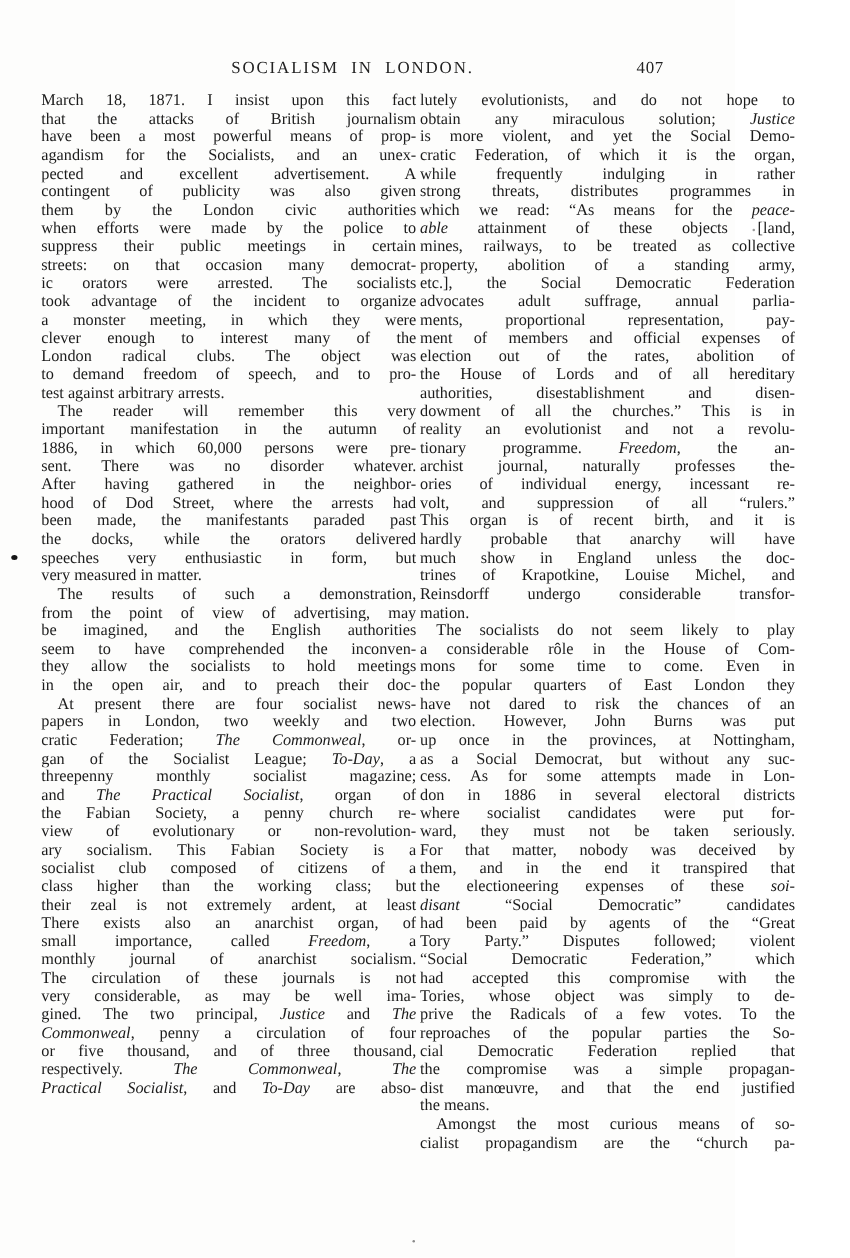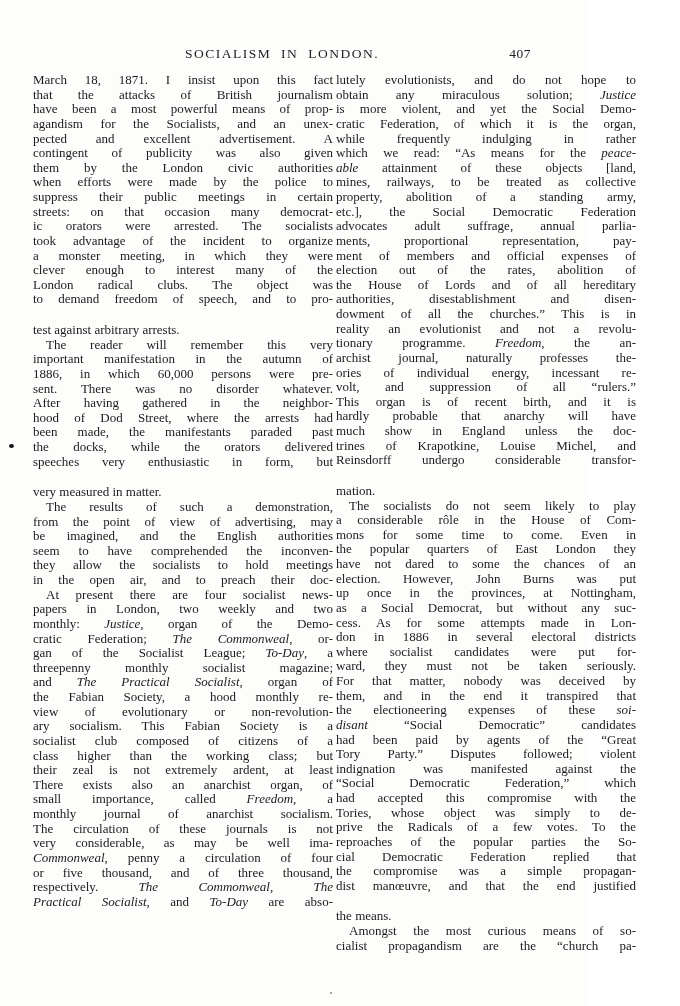--- a/index.html
+++ b/index.html
@@ -50,21 +50,20 @@
     height: 14.63px;
     white-space: normal;
     overflow: hidden;
     text-align: justify;
     text-align-last: justify;
     color: #1b1b1b;
   }
   .line.last {
     text-align: left;
     text-align-last: left;
-    margin-top: 16px;
   }
   .line.indent { text-indent: 13px; }
   .line i { font-style: italic; }
   .speck { position: absolute; border-radius: 50%; }
 </style>
 </head>
 <body>
 
 <div class="page">
 
@@ -110,49 +109,50 @@
           <div class="line indent"><span>The results of such a demonstration,</span></div>
           <div class="line"><span>from the point of view of advertising, may</span></div>
           <div class="line"><span>be imagined, and the English authorities</span></div>
           <div class="line"><span>seem to have comprehended the inconven-</span></div>
           <div class="line"><span>they allow the socialists to hold meetings</span></div>
           <div class="line"><span>in the open air, and to preach their doc-</span></div>
         </div>
         <div class="paragraph">
           <div class="line indent"><span>At present there are four socialist news-</span></div>
           <div class="line"><span>papers in London, two weekly and two</span></div>
-          <div class="line"><span>monthly: </span><i>Justice</i><span>, organ of the Demo-</span></div>
           <div class="line"><span>cratic Federation; </span><i>The Commonweal</i><span>, or-</span></div>
           <div class="line"><span>gan of the Socialist League; </span><i>To-Day</i><span>, a</span></div>
           <div class="line"><span>threepenny monthly socialist magazine;</span></div>
           <div class="line"><span>and </span><i>The Practical Socialist</i><span>, organ of</span></div>
-          <div class="line"><span>the Fabian Society, a hood monthly re-</span></div>
+          <div class="line"><span>the Fabian Society, a penny church re-</span></div>
           <div class="line"><span>view of evolutionary or non-revolution-</span></div>
           <div class="line"><span>ary socialism.  This Fabian Society is a</span></div>
           <div class="line"><span>socialist club composed of citizens of a</span></div>
           <div class="line"><span>class higher than the working class; but</span></div>
           <div class="line"><span>their zeal is not extremely ardent, at least</span></div>
           <div class="line"><span>There exists also an anarchist organ, of</span></div>
           <div class="line"><span>small importance, called </span><i>Freedom</i><span>, a</span></div>
           <div class="line"><span>monthly journal of anarchist socialism.</span></div>
           <div class="line"><span>The circulation of these journals is not</span></div>
           <div class="line"><span>very considerable, as may be well ima-</span></div>
+          <div class="line"><span>gined.  The two principal, </span><i>Justice</i><span> and </span><i>The</i></div>
           <div class="line"><i>Commonweal</i><span>, penny a circulation of four</span></div>
           <div class="line"><span>or five thousand, and of three thousand,</span></div>
           <div class="line"><span>respectively.  </span><i>The Commonweal</i><span>, </span><i>The</i></div>
           <div class="line"><i>Practical Socialist</i><span>, and </span><i>To-Day</i><span> are abso-</span></div>
         </div>
       </div>
     <div class="text-column">
         <div class="paragraph">
           <div class="line"><span>lutely evolutionists, and do not hope to</span></div>
           <div class="line"><span>obtain any miraculous solution; </span><i>Justice</i></div>
           <div class="line"><span>is more violent, and yet the Social Demo-</span></div>
           <div class="line"><span>cratic Federation, of which it is the organ,</span></div>
           <div class="line"><span>while frequently indulging in rather</span></div>
+          <div class="line"><span>strong threats, distributes programmes in</span></div>
           <div class="line"><span>which we read: “As means for the </span><i>peace-</i></div>
           <div class="line"><i>able</i><span> attainment of these objects [land,</span></div>
           <div class="line"><span>mines, railways, to be treated as collective</span></div>
           <div class="line"><span>property, abolition of a standing army,</span></div>
           <div class="line"><span>etc.], the Social Democratic Federation</span></div>
           <div class="line"><span>advocates adult suffrage, annual parlia-</span></div>
           <div class="line"><span>ments, proportional representation, pay-</span></div>
           <div class="line"><span>ment of members and official expenses of</span></div>
           <div class="line"><span>election out of the rates, abolition of</span></div>
           <div class="line"><span>the House of Lords and of all hereditary</span></div>
@@ -168,35 +168,34 @@
           <div class="line"><span>much show in England unless the doc-</span></div>
           <div class="line"><span>trines of Krapotkine, Louise Michel, and</span></div>
           <div class="line"><span>Reinsdorff undergo considerable transfor-</span></div>
           <div class="line last"><span>mation.</span></div>
         </div>
         <div class="paragraph">
           <div class="line indent"><span>The socialists do not seem likely to play</span></div>
           <div class="line"><span>a considerable rôle in the House of Com-</span></div>
           <div class="line"><span>mons for some time to come.  Even in</span></div>
           <div class="line"><span>the popular quarters of East London they</span></div>
-          <div class="line"><span>have not dared to some the chances of an</span></div>
+          <div class="line"><span>have not dared to risk the chances of an</span></div>
           <div class="line"><span>election.  However, John Burns was put</span></div>
           <div class="line"><span>up once in the provinces, at Nottingham,</span></div>
           <div class="line"><span>as a Social Democrat, but without any suc-</span></div>
           <div class="line"><span>cess.  As for some attempts made in Lon-</span></div>
           <div class="line"><span>don in 1886 in several electoral districts</span></div>
           <div class="line"><span>where socialist candidates were put for-</span></div>
           <div class="line"><span>ward, they must not be taken seriously.</span></div>
           <div class="line"><span>For that matter, nobody was deceived by</span></div>
           <div class="line"><span>them, and in the end it transpired that</span></div>
           <div class="line"><span>the electioneering expenses of these </span><i>soi-</i></div>
           <div class="line"><i>disant</i><span> “Social Democratic” candidates</span></div>
           <div class="line"><span>had been paid by agents of the “Great</span></div>
           <div class="line"><span>Tory Party.”  Disputes followed; violent</span></div>
-          <div class="line"><span>indignation was manifested against the</span></div>
           <div class="line"><span>“Social Democratic Federation,” which</span></div>
           <div class="line"><span>had accepted this compromise with the</span></div>
           <div class="line"><span>Tories, whose object was simply to de-</span></div>
           <div class="line"><span>prive the Radicals of a few votes.  To the</span></div>
           <div class="line"><span>reproaches of the popular parties the So-</span></div>
           <div class="line"><span>cial Democratic Federation replied that</span></div>
           <div class="line"><span>the compromise was a simple propagan-</span></div>
           <div class="line"><span>dist manœuvre, and that the end justified</span></div>
           <div class="line last"><span>the means.</span></div>
         </div>

